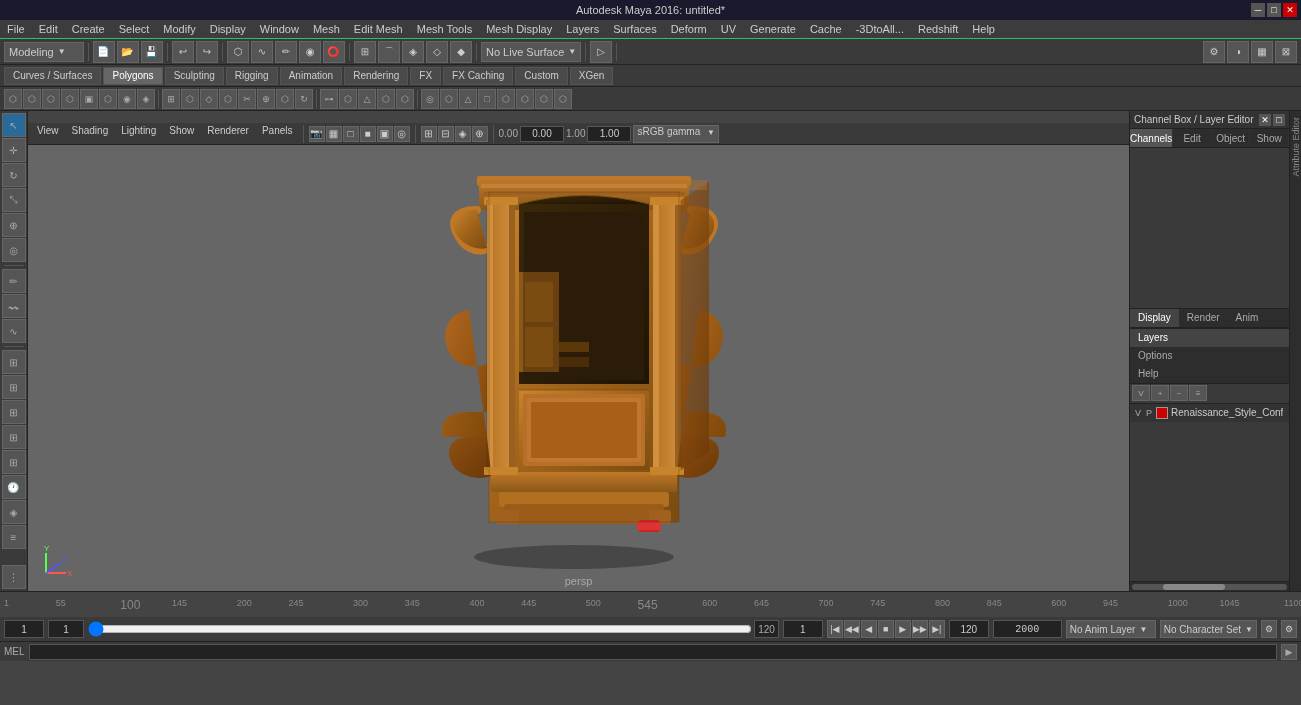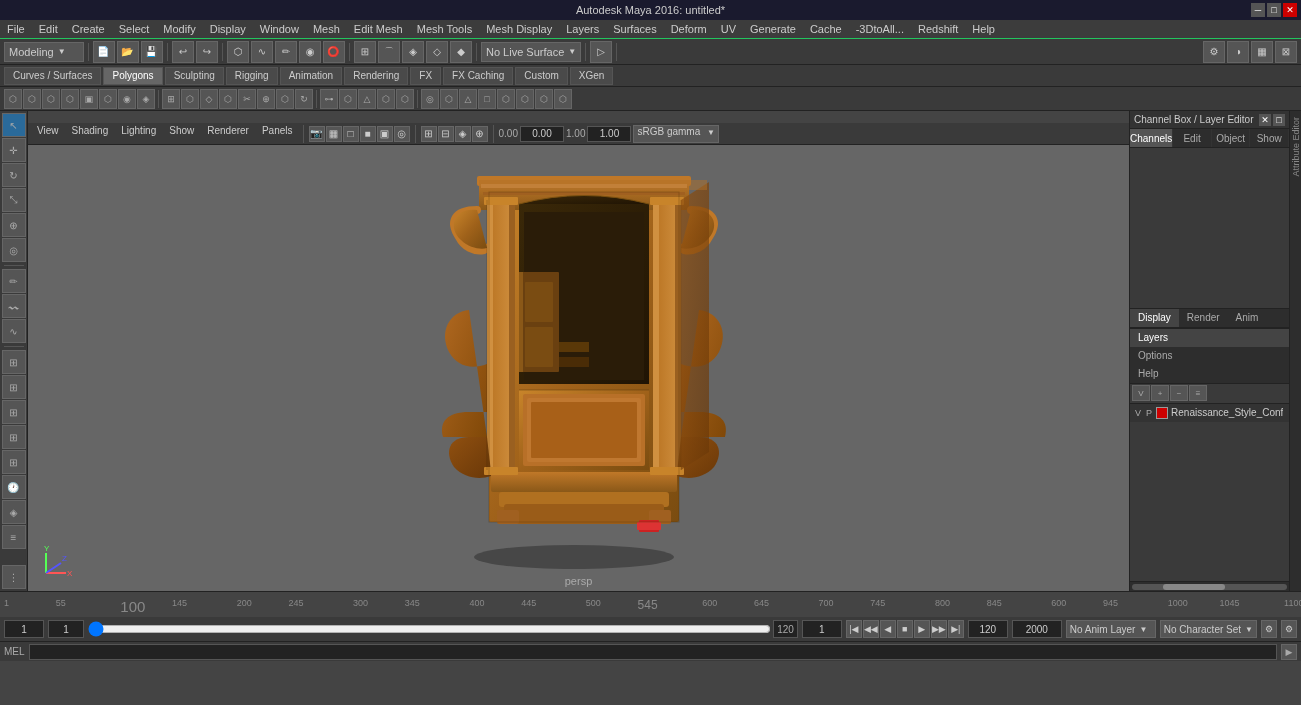--- a/index.html
+++ b/index.html
@@ -889,21 +889,21 @@
   </div>
 </div>
 
 <div id="timeline-area">
   <div id="timeline-ruler">
     <div style="display:flex; align-items:center; height:100%; padding:0 4px;">
 
       <div style="position:relative; flex:1; height:100%;">
         <span style="position:absolute; left:0; top:6px; font-size:9px; color:#888;">1</span>
         <span style="position:absolute; left:4%; top:6px; font-size:9px; color:#888;">55</span>
-        <span style="position:absolute; left:9%; top:6px; font-size:15px; color:#888;">100</span>
+        <span style="position:absolute; left:9%; top:6px; font-size:12px; color:#888;">100</span>
         <span style="position:absolute; left:13%; top:6px; font-size:9px; color:#888;">145</span>
         <span style="position:absolute; left:18%; top:6px; font-size:9px; color:#888;">200</span>
         <span style="position:absolute; left:22%; top:6px; font-size:9px; color:#888;">245</span>
         <span style="position:absolute; left:27%; top:6px; font-size:9px; color:#888;">300</span>
         <span style="position:absolute; left:31%; top:6px; font-size:9px; color:#888;">345</span>
         <span style="position:absolute; left:36%; top:6px; font-size:9px; color:#888;">400</span>
         <span style="position:absolute; left:40%; top:6px; font-size:9px; color:#888;">445</span>
         <span style="position:absolute; left:45%; top:6px; font-size:9px; color:#888;">500</span>
         <span style="position:absolute; left:49%; top:6px; font-size:12px; color:#888;">545</span>
         <span style="position:absolute; left:54%; top:6px; font-size:9px; color:#888;">600</span>
@@ -946,21 +946,21 @@
     <div class="transport-btn" style="background:#555;">■</div>
     <div class="transport-btn">▶</div>
     <div class="transport-btn">▶▶</div>
     <div class="transport-btn">▶|</div>
   </div>
 
   <div class="bb-num">
     <span>120</span>
   </div>
 
-  <input class="bb-input" style="width: 50px;" value="2000">
+  <input class="bb-input" style="width: 69px; font-family: Liberation Mono, monospace;" value="2000">
 
   <div class="bb-dropdown">
     <span>No Anim Layer</span>
     <span style="margin-left:4px; font-size:8px;">▼</span>
   </div>
 
   <div class="bb-dropdown">
     <span>No Character Set</span>
     <span style="margin-left:4px; font-size:8px;">▼</span>
   </div>

